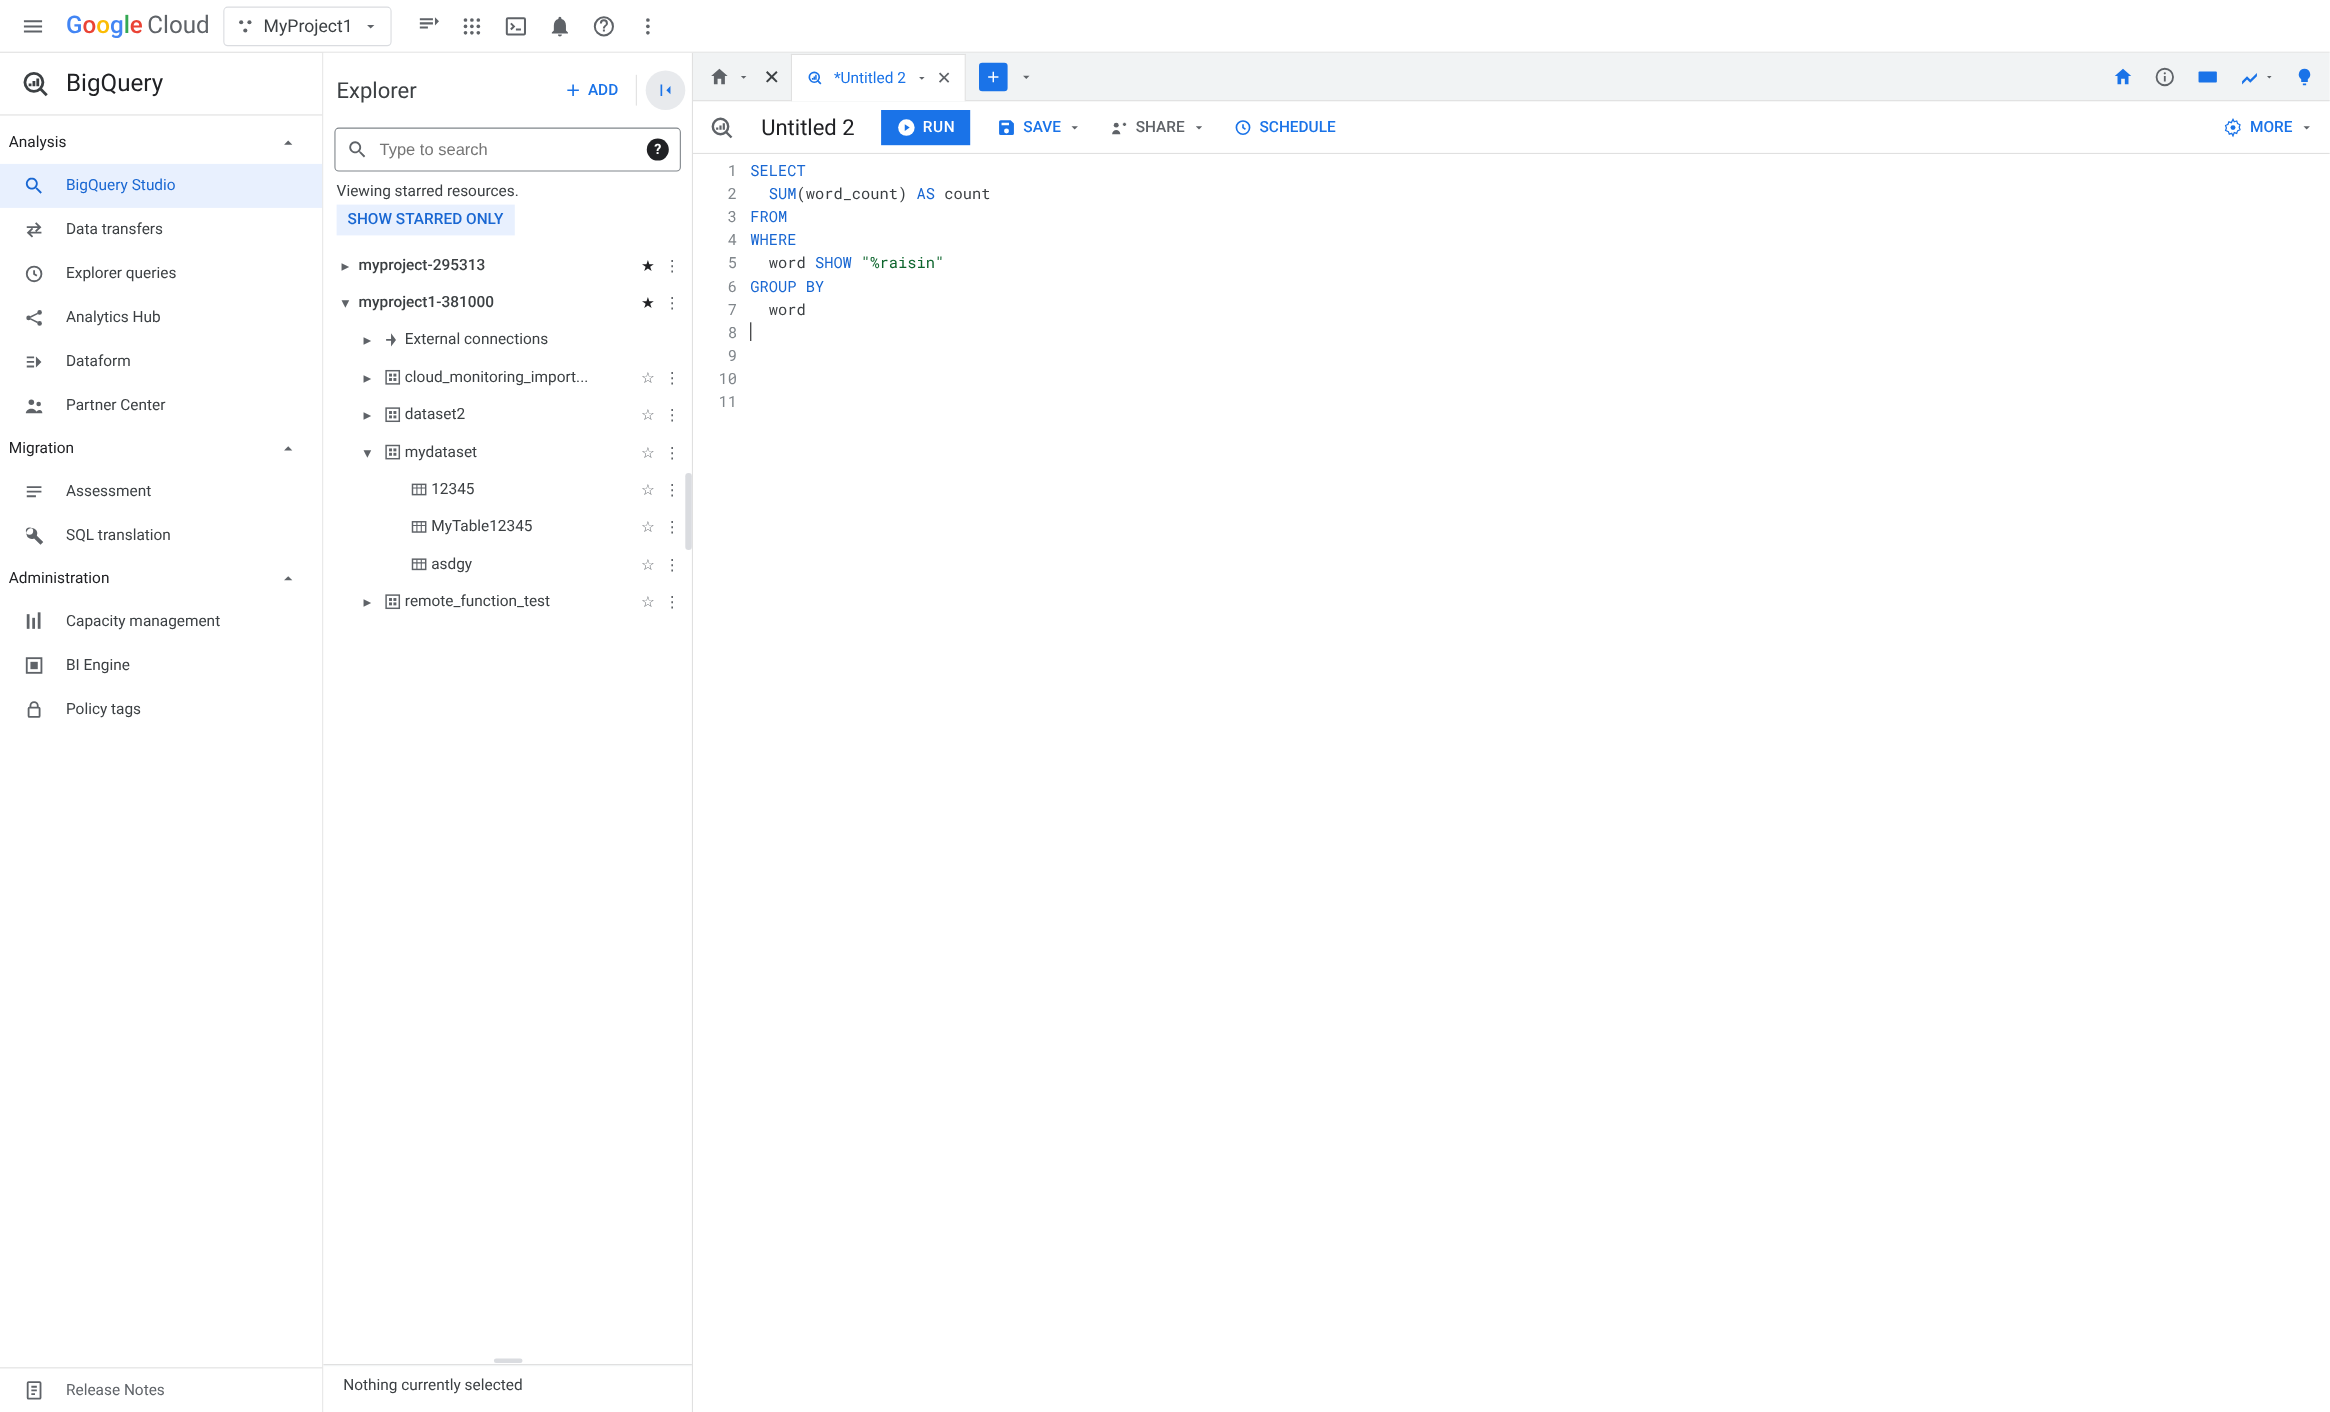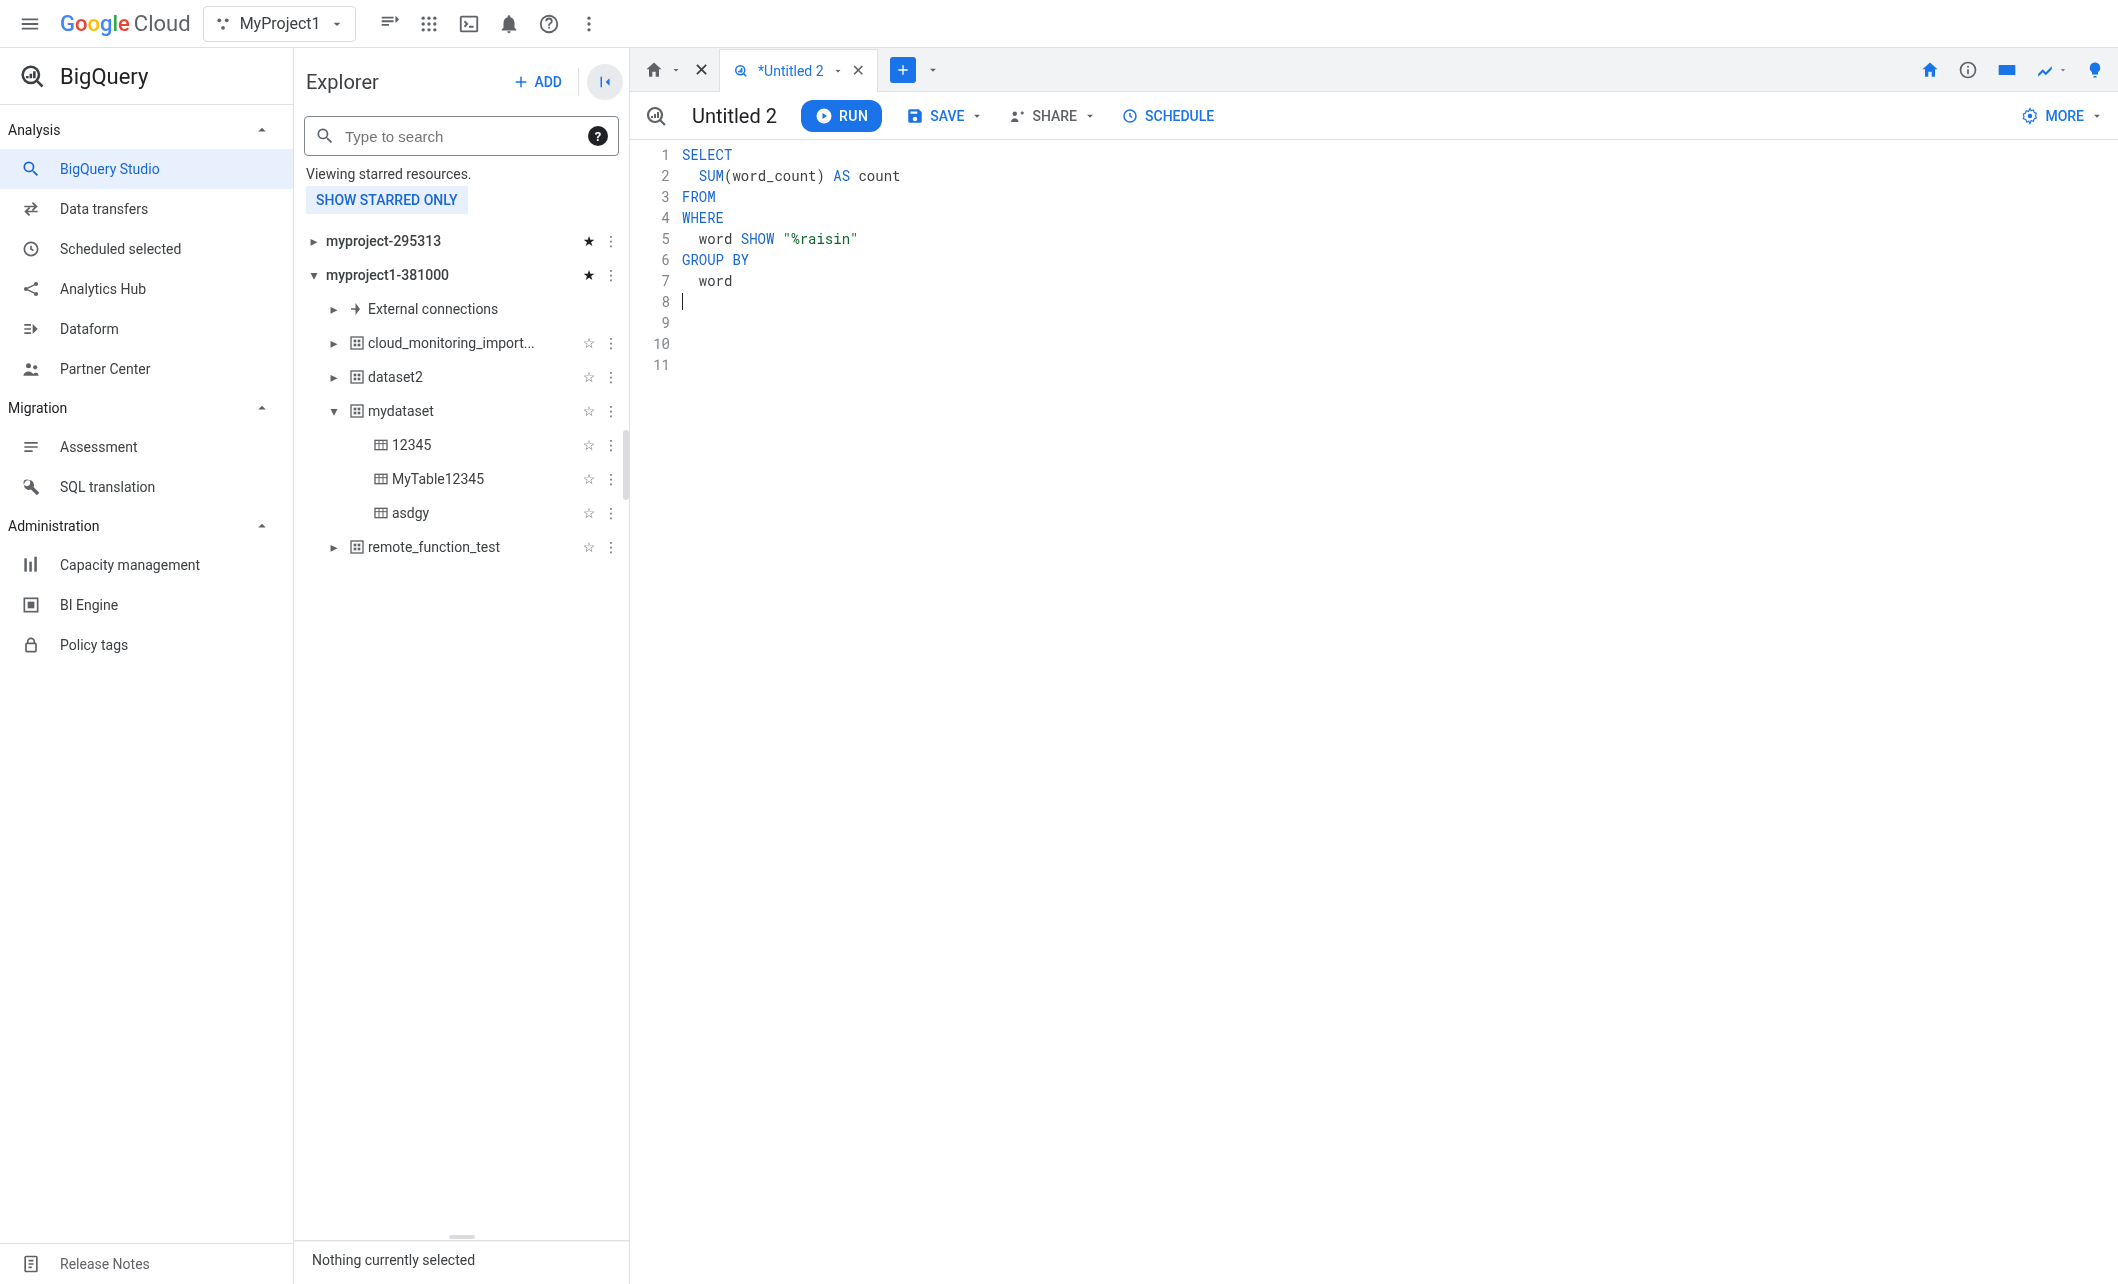--- a/index.html
+++ b/index.html
@@ -76,21 +76,21 @@
   .tab .close-x { color:#5f6368; cursor:pointer;}
   .plus-tab { width:26px; height:26px; background:#1a73e8; color:#fff; display:flex; align-items:center; justify-content:center; border-radius:3px; margin-left:8px; cursor:pointer;}
   .tabs-spacer { flex:1; }
   .editor-tabs-rigth { display:flex; align-items:center; gap:18px; padding-right:6px;}
   .tb-icon { color:#1a73e8; cursor:pointer; display:flex; align-items:center; gap:4px;}
   .tb-icon.gray { color:#5f6368;}
   
   .editor-toolbar { display:flex; align-items:center; height:48px; padding:0 14px; gap:24px; border-bottom:1px solid #e0e0e0;}
   .query-title-icon { color:#5f6368; }
   .query-title { font-size:20px; color:#202124; flex-shrink:0;}
-  .run-btn { background:#1a73e8; color:#fff; border-radius:12px; height:32px; display:flex; align-items:center; gap:6px; padding:0 14px; font-weight:500; letter-spacing:0.5px; cursor:pointer;}
+  .run-btn { background:#1a73e8; color:#fff; border-radius:0; height:32px; display:flex; align-items:center; gap:6px; padding:0 14px; font-weight:500; letter-spacing:0.5px; cursor:pointer;}
   .tool-btn { display:flex; align-items:center; gap:6px; color:#1a73e8; font-weight:500; cursor:pointer;}
   .tool-btn.gray { color:#5f6368;}
   .tool-btn .chev-down { color:#5f6368;}
   .toolbar-spacer { flex:1;}
   
   
   .code-area { flex:1; display:flex; overflow:auto; background:#fff;}
   .gutter { width:50px; background:#fff; text-align:right; color:#80868b; font-family: 'Roboto Mono', monospace; font-size:14px; padding: 4px 10px 0 0; user-select:none;}
   .gutter div { height:21px; line-height:21px;}
   .code { flex:1; font-family:'Roboto Mono', monospace; font-size:14px; padding:4px 0 0 2px; position:relative;}
@@ -207,21 +207,21 @@
           </span>
         <span>Data transfers</span>
       </div>
       <div class="nav-item">
         <span class="nav-icon">
             <svg width="20" height="20" viewBox="0 0 24 24">
               <circle cx="12" cy="12" r="8" fill="none" stroke="currentColor" stroke-width="2"></circle>
               <path d="M12 8v4l3 2" stroke="currentColor" stroke-width="2" fill="none"></path>
             </svg>
           </span>
-        <span>Scheduled selected</span>
+        <span>Explorer queries</span>
       </div>
       <div class="nav-item">
         <span class="nav-icon">
             <svg width="20" height="20" viewBox="0 0 24 24">
               <circle cx="6" cy="12" r="2.5" fill="currentColor"></circle>
               <circle cx="18" cy="6" r="2.5" fill="currentColor"></circle>
               <circle cx="18" cy="18" r="2.5" fill="currentColor"></circle>
               <path d="M8 11l8-4M8 13l8 4" stroke="currentColor" stroke-width="1.6"></path>
             </svg>
           </span>

